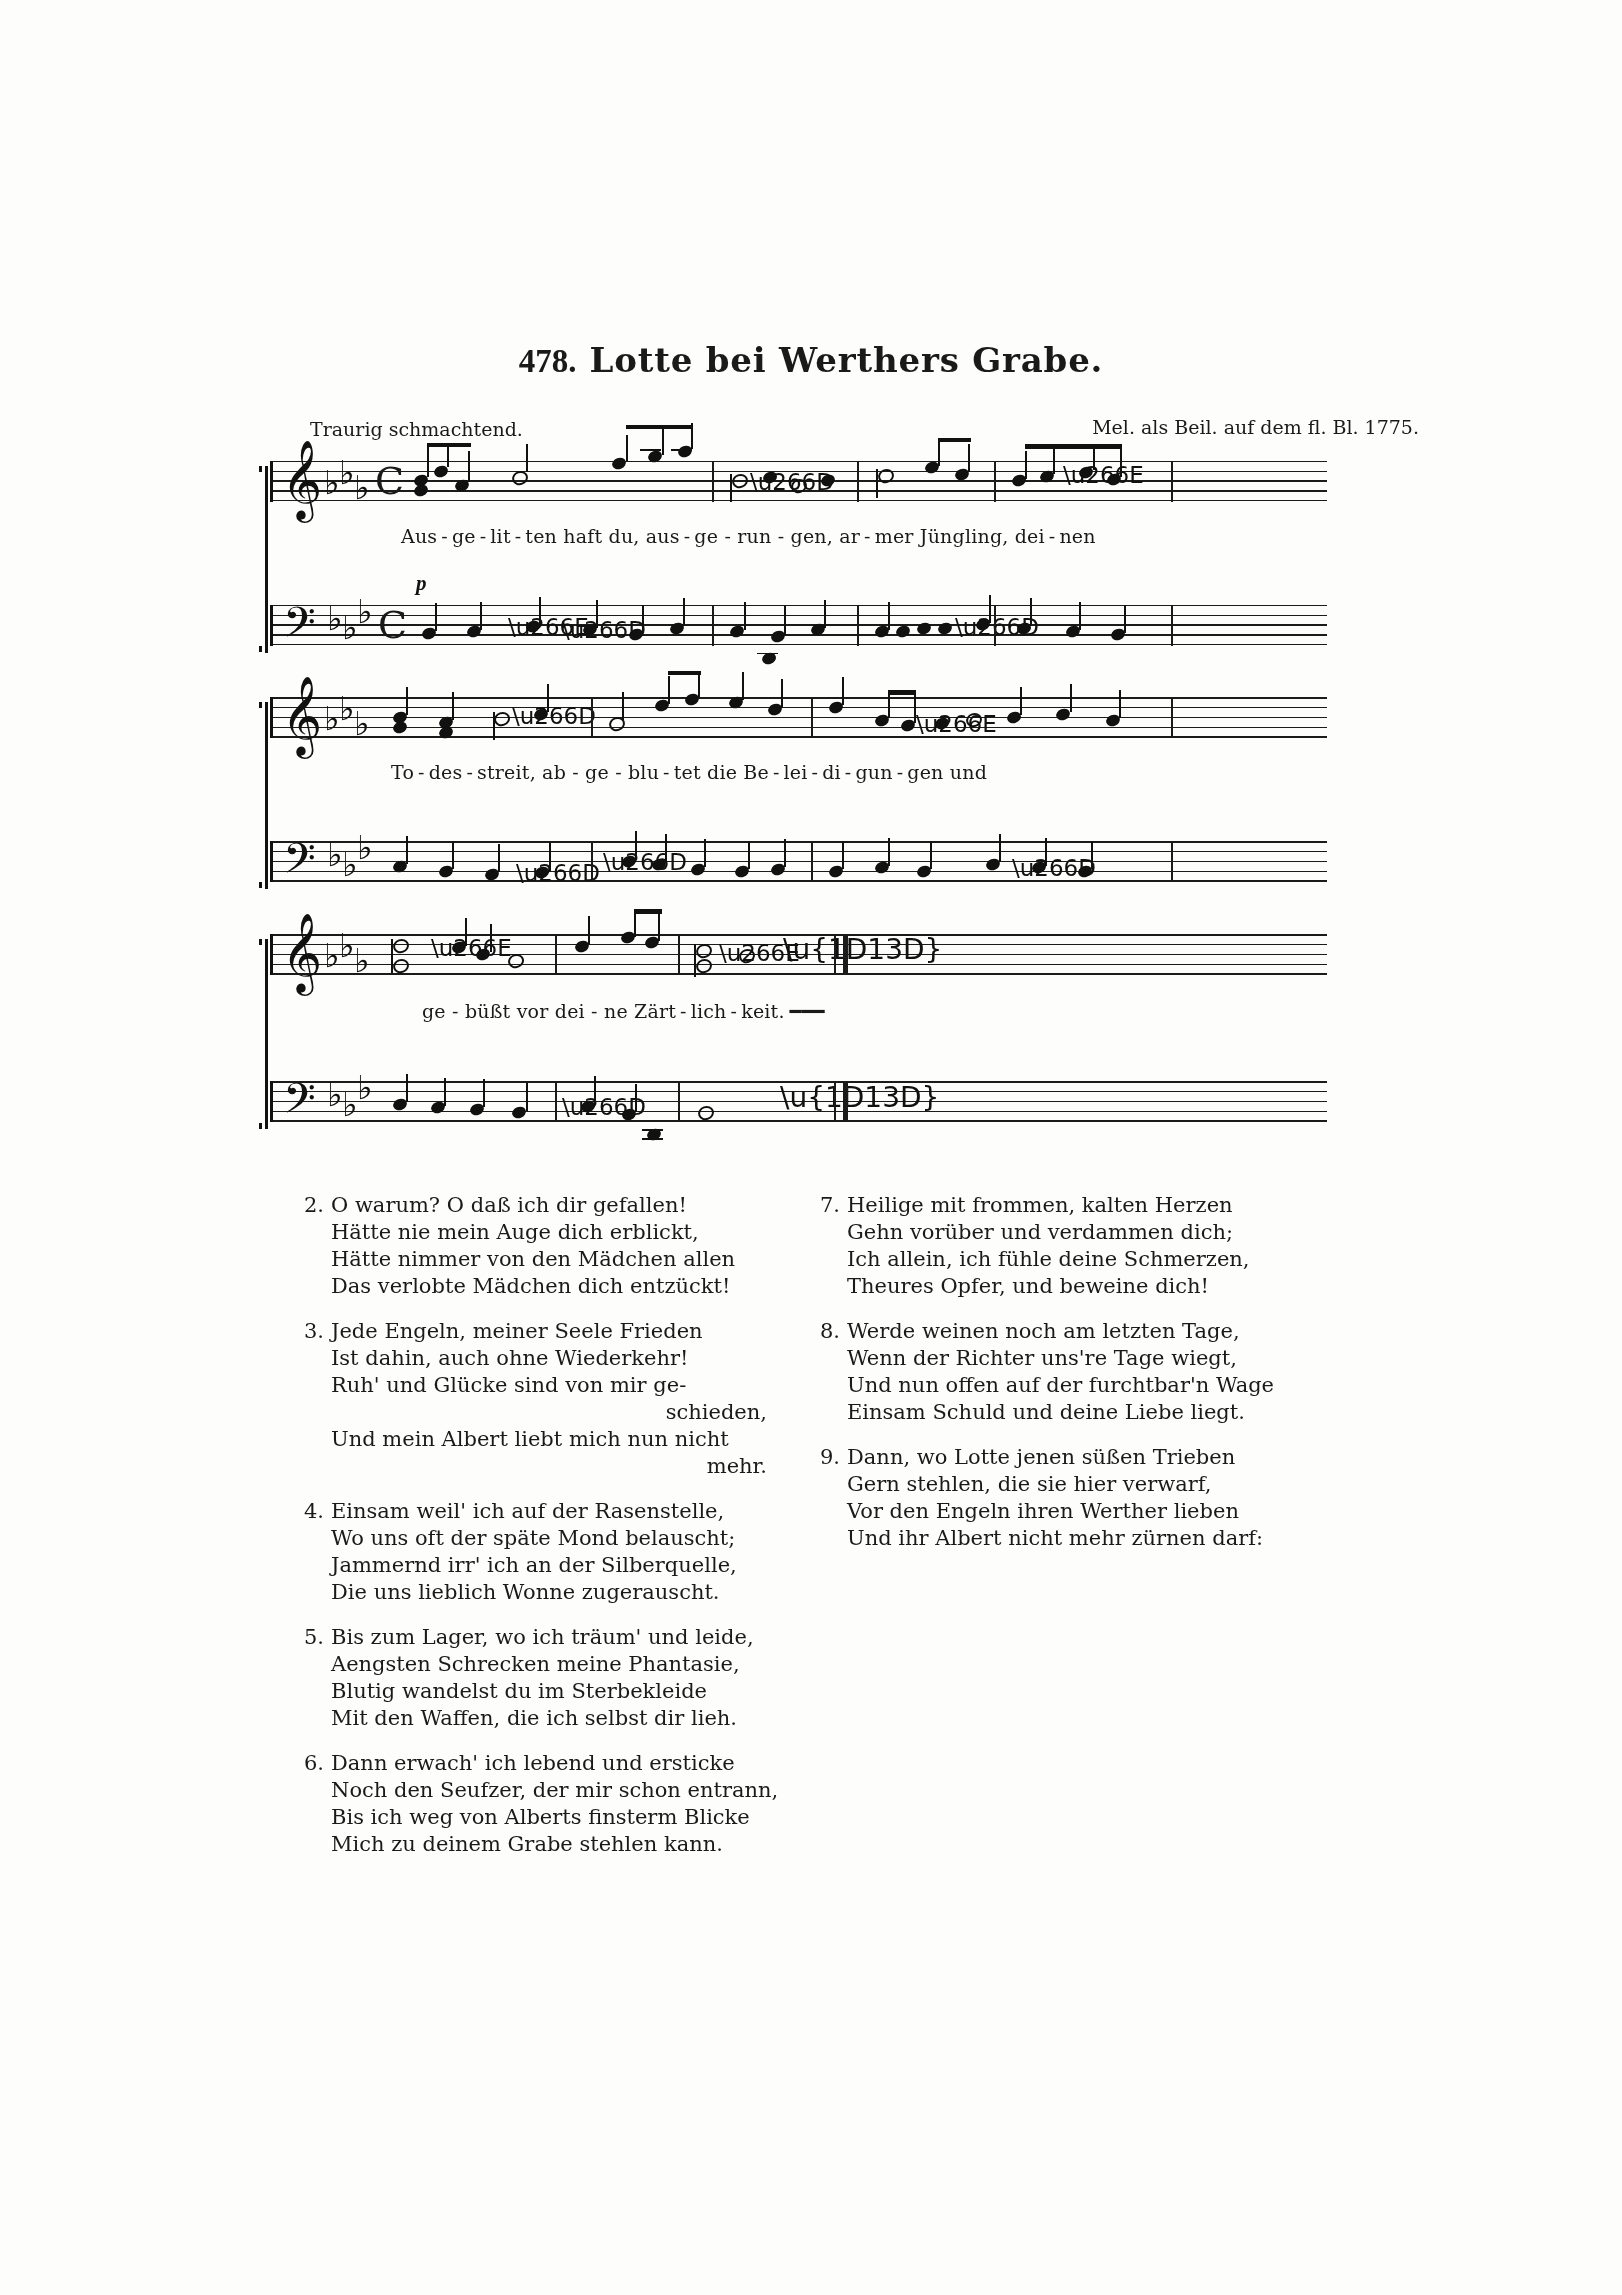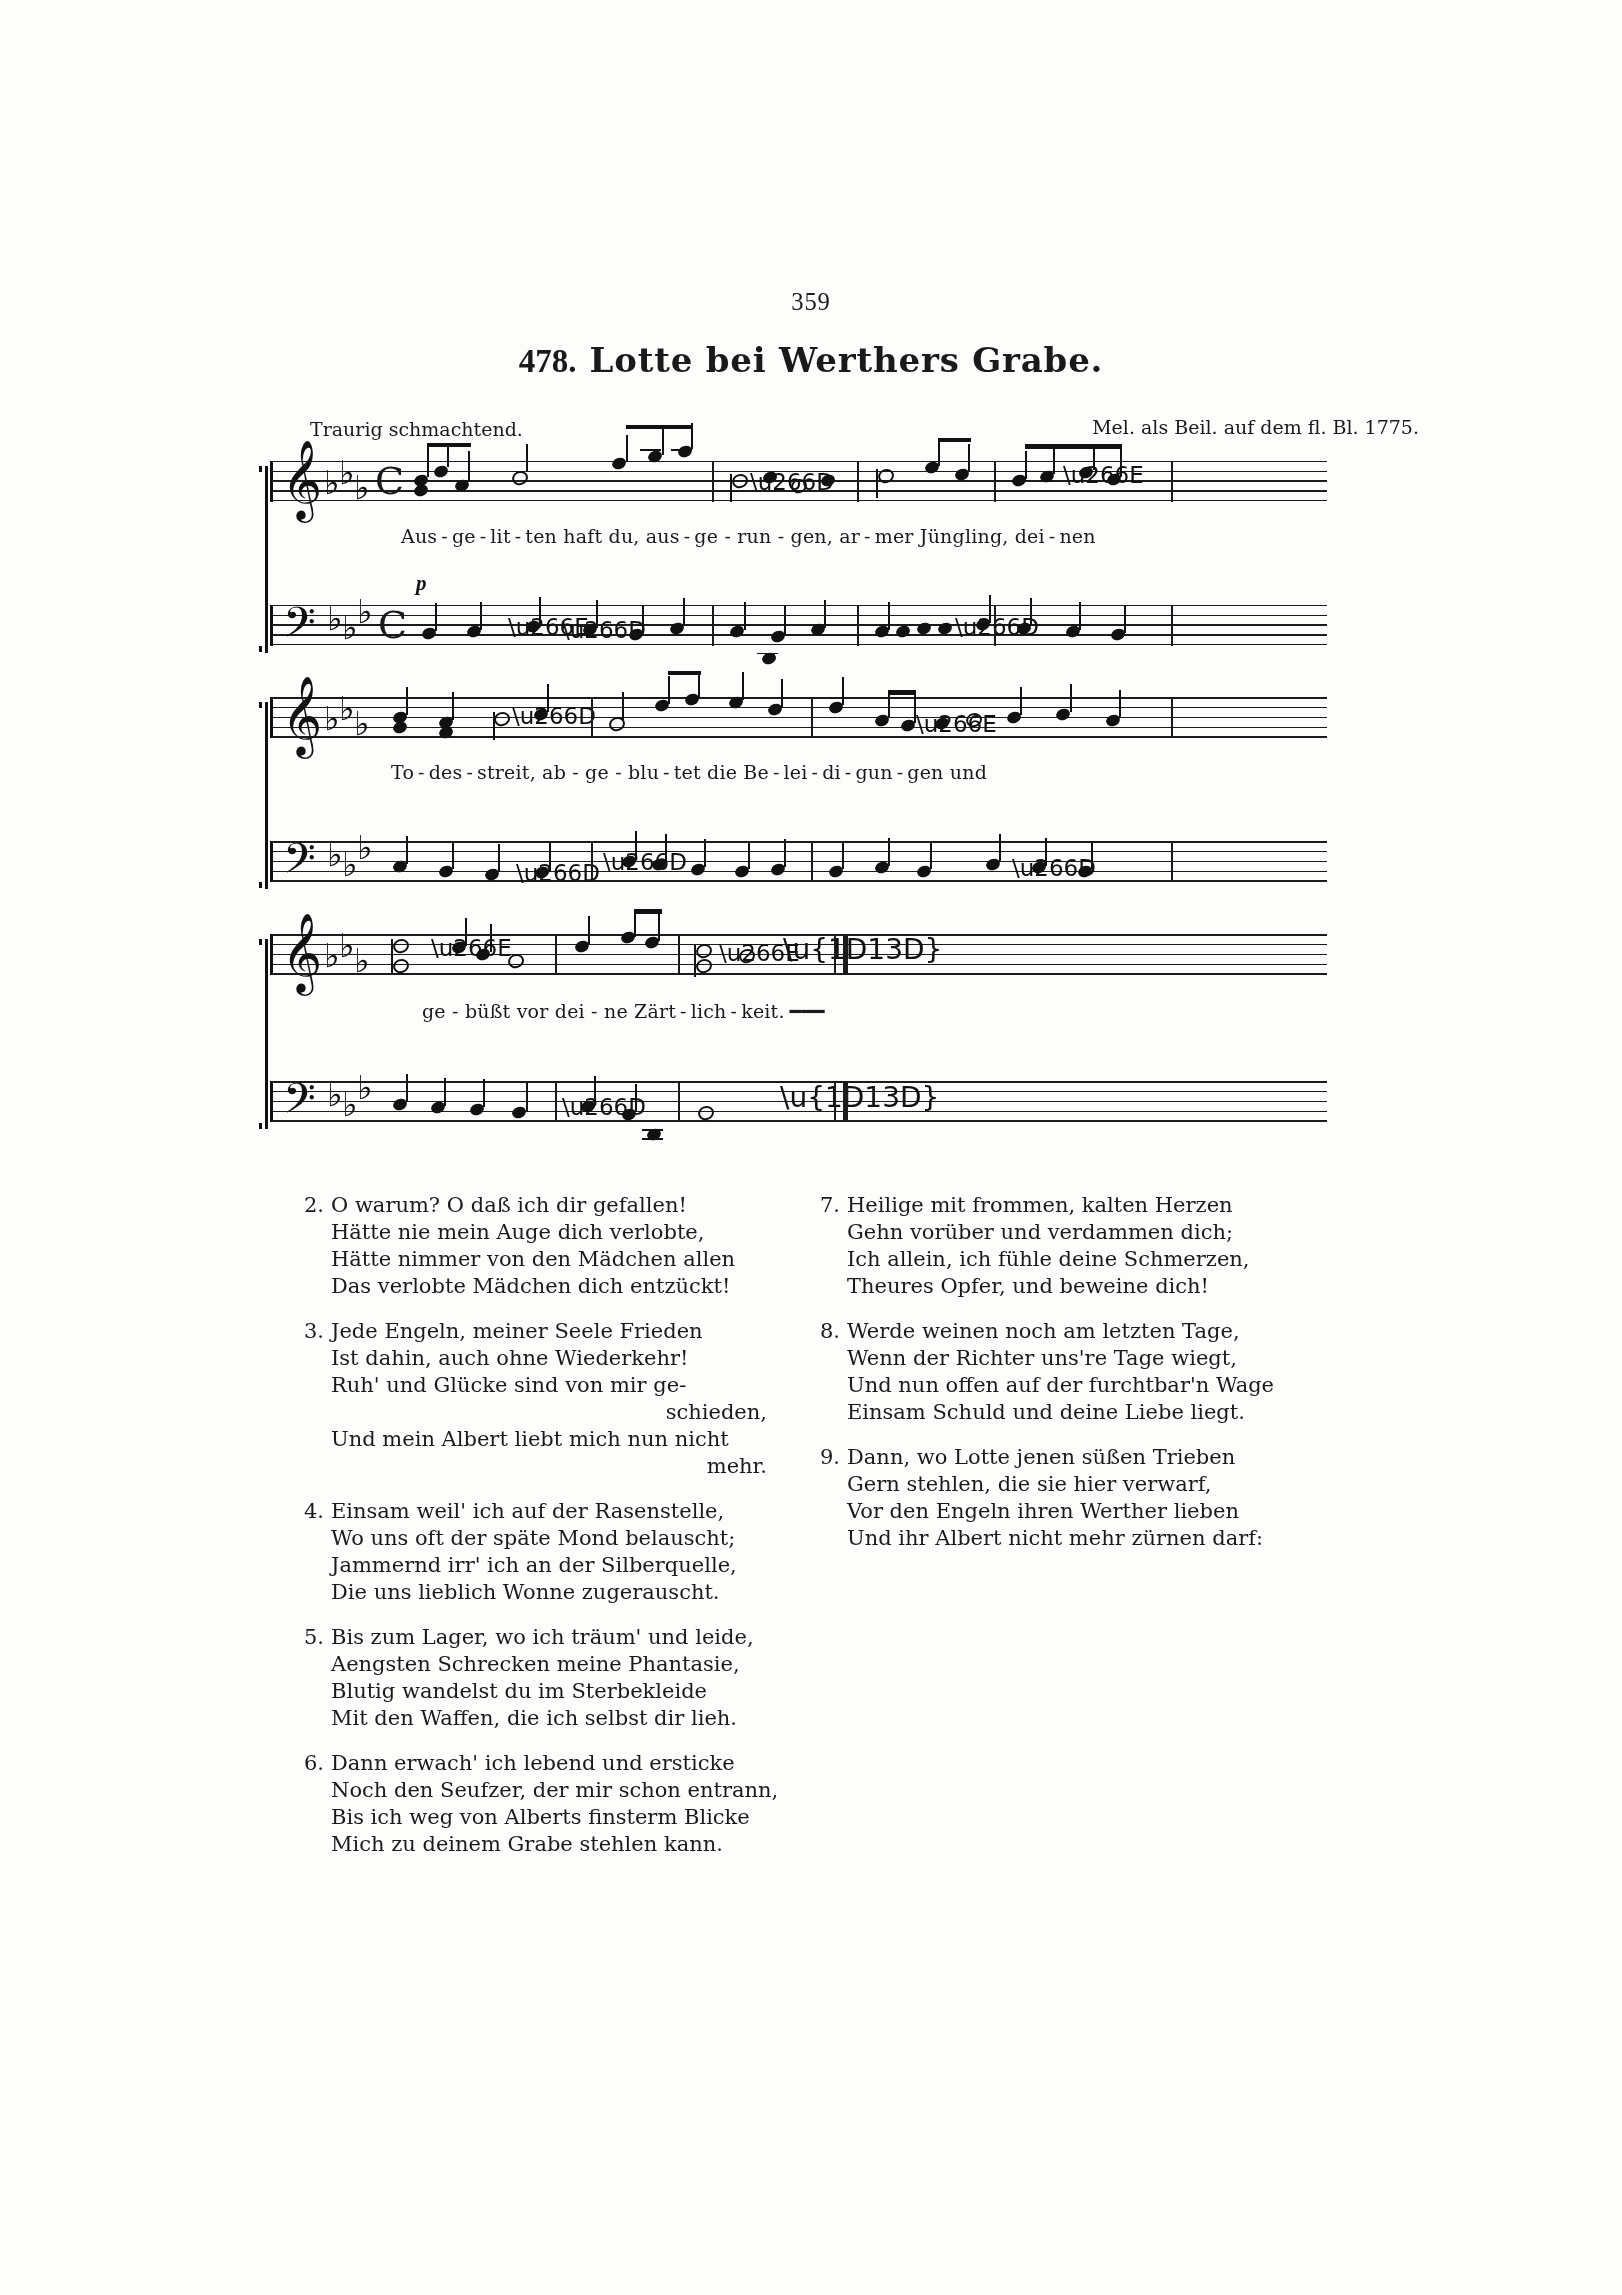--- a/index.html
+++ b/index.html
@@ -278,21 +278,20 @@
   }
   .verse .vline.indent-mid {
     padding-left: 48px;
   }
 </style>
 </head>
 <body>
 
 <div class="page">
 
-  <div class="page-number">359</div>
 
   <div class="title-row">
     <span class="hymn-number">478.</span><span class="hymn-title">Lotte bei Werthers Grabe.</span>
   </div>
 
   <div class="tempo-mark">Traurig schmachtend.</div>
   <div class="melody-note">Mel. als Beil. auf dem fl. Bl. 1775.</div>
 
   <div class="music-area">
 
@@ -670,21 +669,21 @@
     </div>
   </div>
 
   <div class="verses">
     <div class="verse-col left">
 
       <div class="verse">
         <span class="vnum">2.</span>
         <div class="vbody">
           <div class="vline">O warum? O daß ich dir gefallen!</div>
-          <div class="vline">Hätte nie mein Auge dich verlobte,</div>
+          <div class="vline">Hätte nie mein Auge dich erblickt,</div>
           <div class="vline">Hätte nimmer von den Mädchen allen</div>
           <div class="vline">Das verlobte Mädchen dich entzückt!</div>
         </div>
       </div>
 
       <div class="verse">
         <span class="vnum">3.</span>
         <div class="vbody">
           <div class="vline">Jede Engeln, meiner Seele Frieden</div>
           <div class="vline">Ist dahin, auch ohne Wiederkehr!</div>

